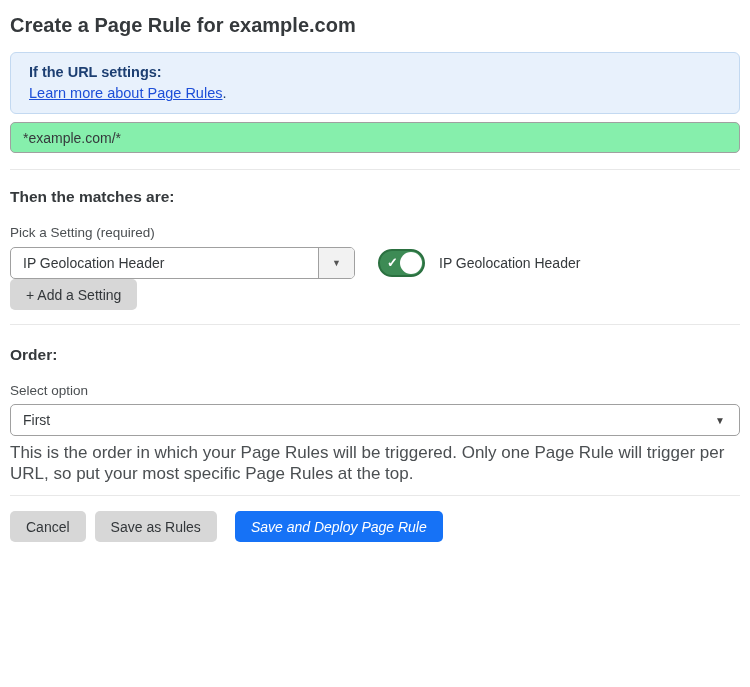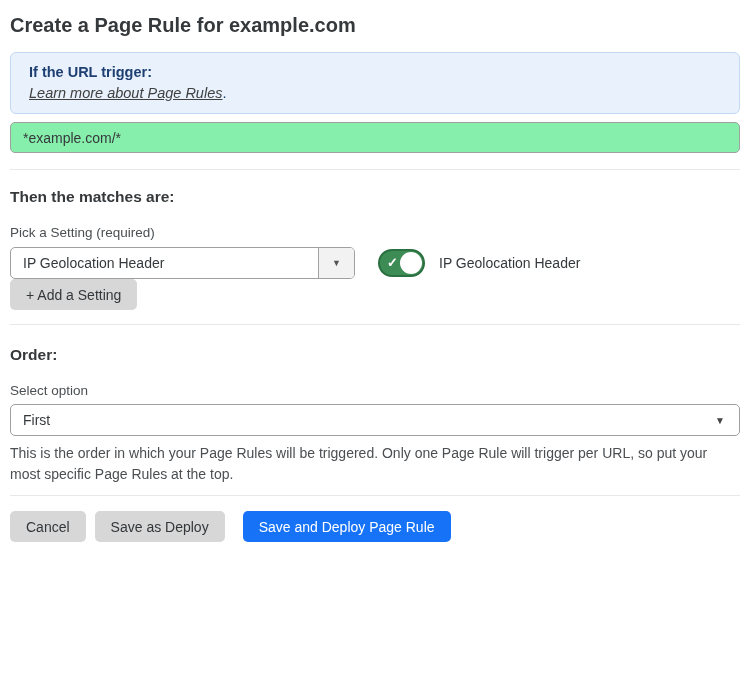--- a/index.html
+++ b/index.html
@@ -27,24 +27,23 @@
     background: #e8f1fc;
     border: 1px solid #c3d9f1;
     border-radius: 6px;
     padding: 9px 18px;
     color: #1d3f72;
     font-size: 14.5px;
     line-height: 21px;
   }
   .info-box .info-heading { font-weight: bold; color: #1d3f72; }
   .info-box a {
-    color: #404040;
+    color: #1d4ed8;
     text-decoration: underline;
     cursor: pointer;
-    font-style: italic;
   }
 
   .field-label {
     display: block;
     margin-top: 20px;
     font-size: 13.5px;
     line-height: 16px;
     color: #4b4f52;
   }
 
@@ -178,20 +177,21 @@
     font-size: 14px;
     cursor: pointer;
   }
   .btn-gray {
     background: #d7d7d7;
     color: #33373a;
   }
   .btn-blue {
     background: #1672f6;
     color: #ffffff;
+    font-style: italic;
   }
   .add-setting-btn { }
 
   
   .select-box {
     margin-top: 5px;
     width: 100%;
     height: 32px;
     border: 1px solid #a0a0a0;
     border-radius: 5px;
@@ -200,42 +200,42 @@
     align-items: center;
     justify-content: space-between;
     padding: 0 14px 0 12px;
     cursor: pointer;
   }
   .select-box .select-value { font-size: 14px; color: #35393c; }
   .select-box .select-caret { font-size: 10px; color: #444; }
 
   .order-help {
     margin-top: 7px;
-    font-size: 14px;
+    font-size: 17px;
     line-height: 20.5px;
     color: #4b4f52;
   }
 
   .footer-actions {
     margin-top: 15px;
     display: flex;
     align-items: flex-start;
   }
   .footer-actions .btn + .btn { margin-left: 9px; }
   .footer-actions .btn-blue { margin-left: 18px !important; }
 </style>
 </head>
 <body>
 
 <div class="page">
 
   <h1 class="page-title">Create a Page Rule for example.com</h1>
 
   <div class="info-box">
-    <div class="info-heading">If the URL trigger:</div>
+    <div class="info-heading">If the URL settings:</div>
     <div><a href="#">Learn more about Page Rules</a><span>.</span></div>
   </div>
 
   <input class="text-input" type="text" value="*example.com/*" style="">
 
   <hr class="divider">
 
   <h2 class="section-heading">Then the matches are:</h2>
 
   <label class="field-label label-mt">Pick a Setting (required)</label>
@@ -268,17 +268,17 @@
     <span class="select-value">First</span>
     <span class="select-caret">▼</span>
   </div>
 
   <div class="order-help">This is the order in which your Page Rules will be triggered. Only one Page Rule will trigger per URL, so put your most specific Page Rules at the top.</div>
 
   <hr class="divider d3">
 
   <div class="footer-actions">
     <button class="btn btn-gray">Cancel</button>
-    <button class="btn btn-gray">Save as Deploy</button>
+    <button class="btn btn-gray">Save as Rules</button>
     <button class="btn btn-blue">Save and Deploy Page Rule</button>
   </div>
 
 </div>
 
 </body></html>

